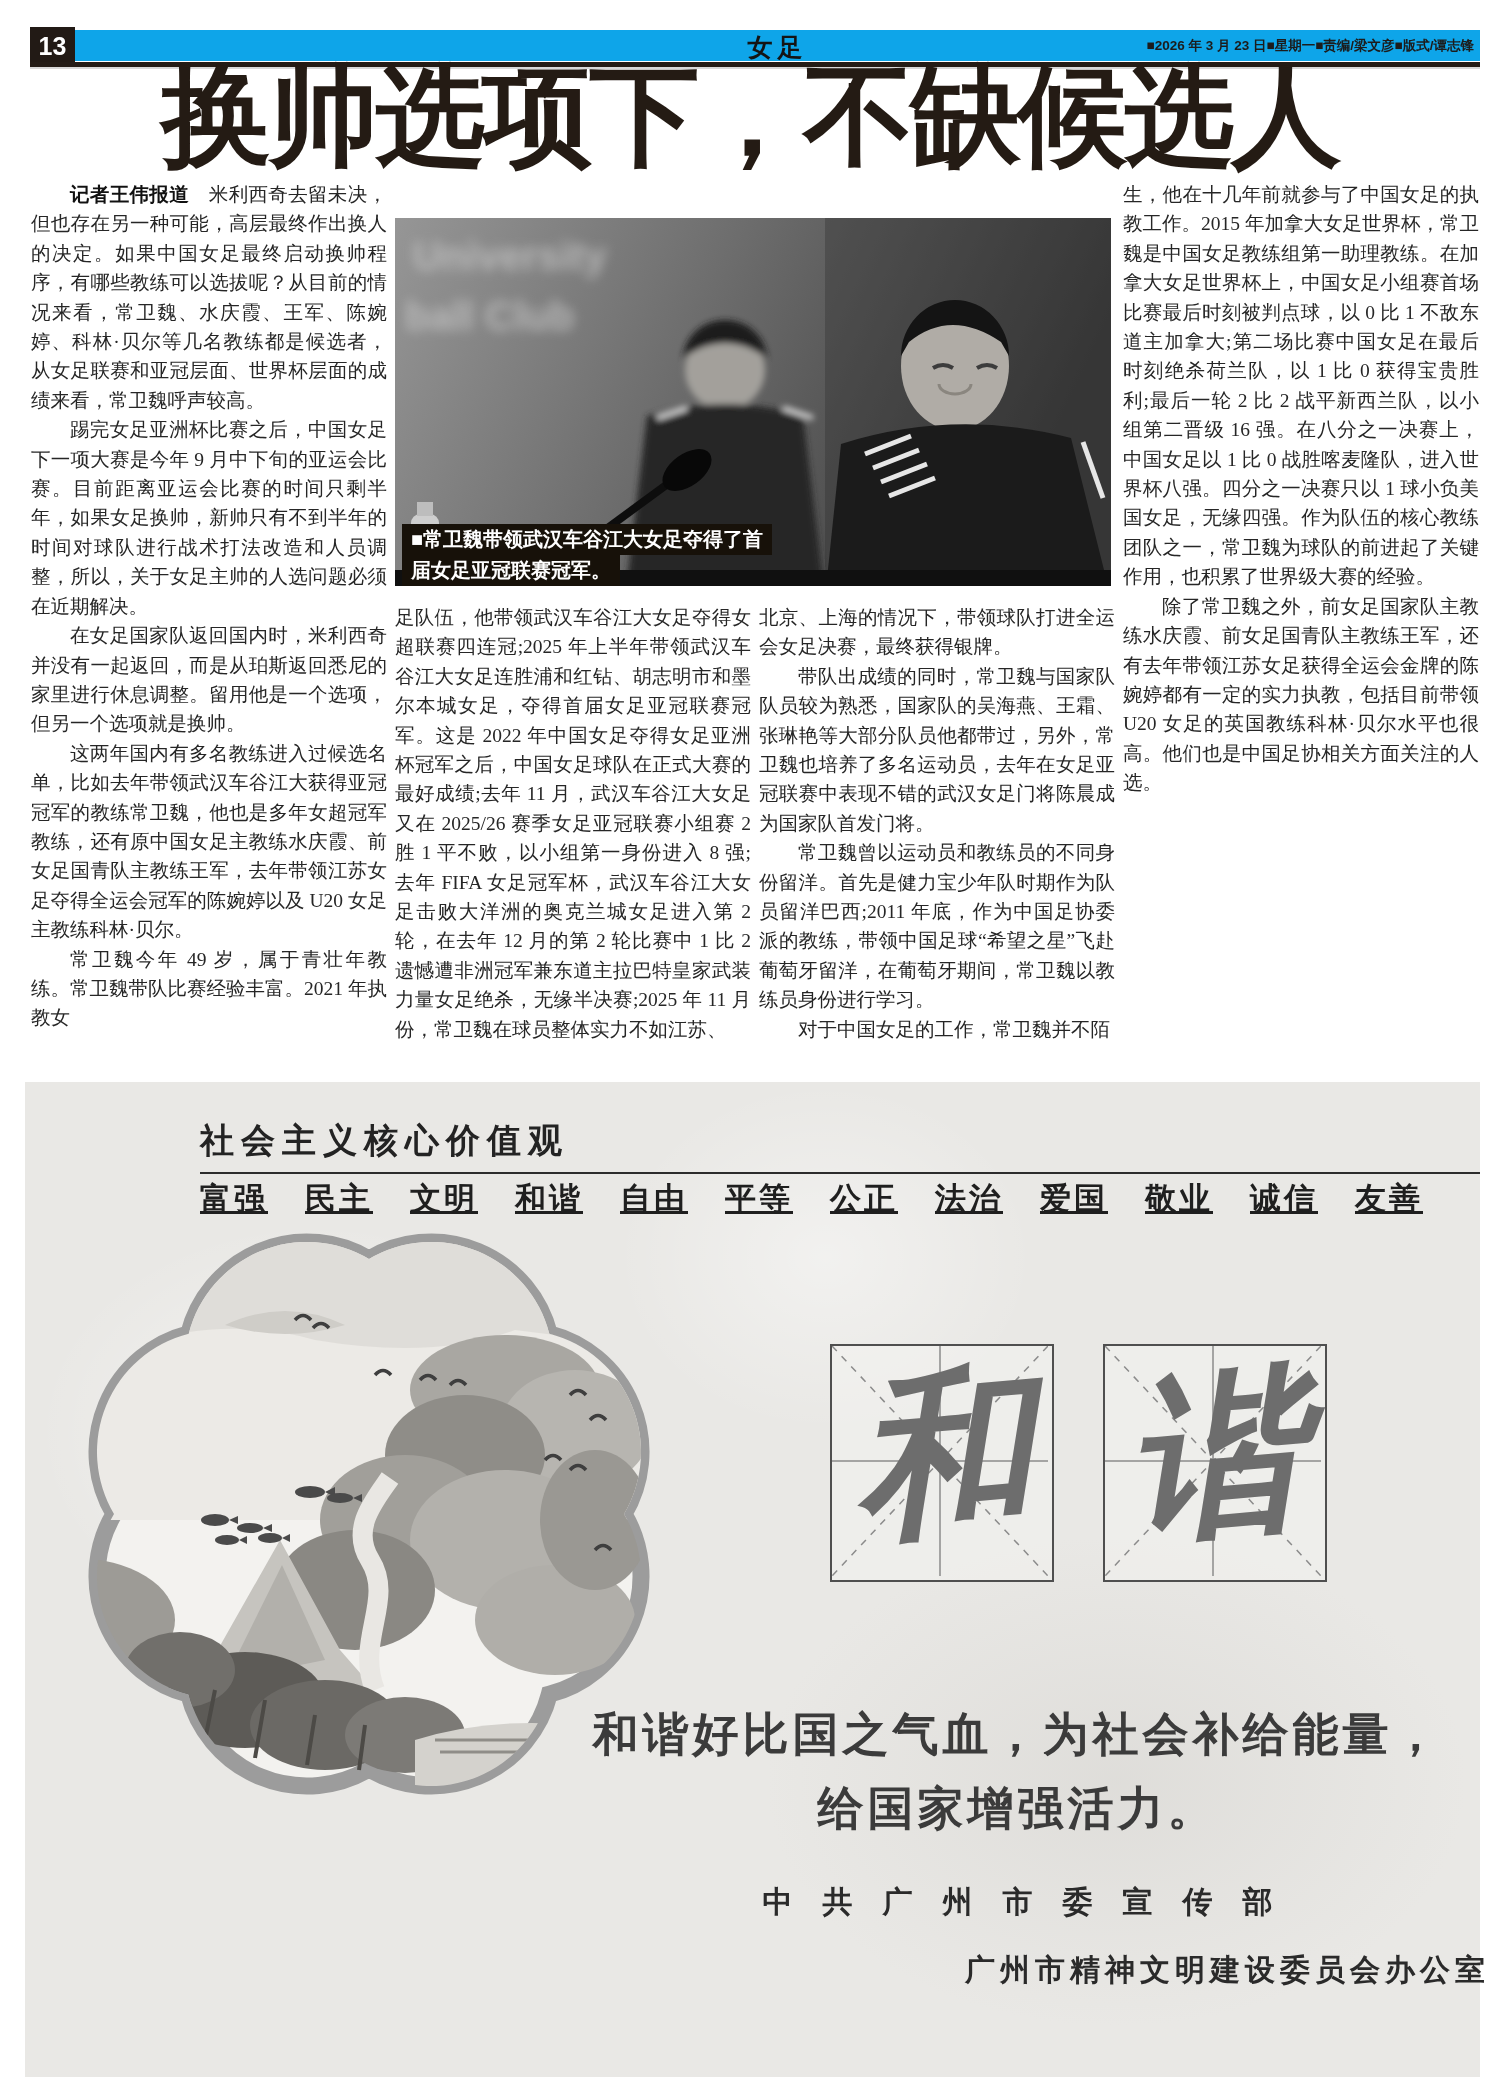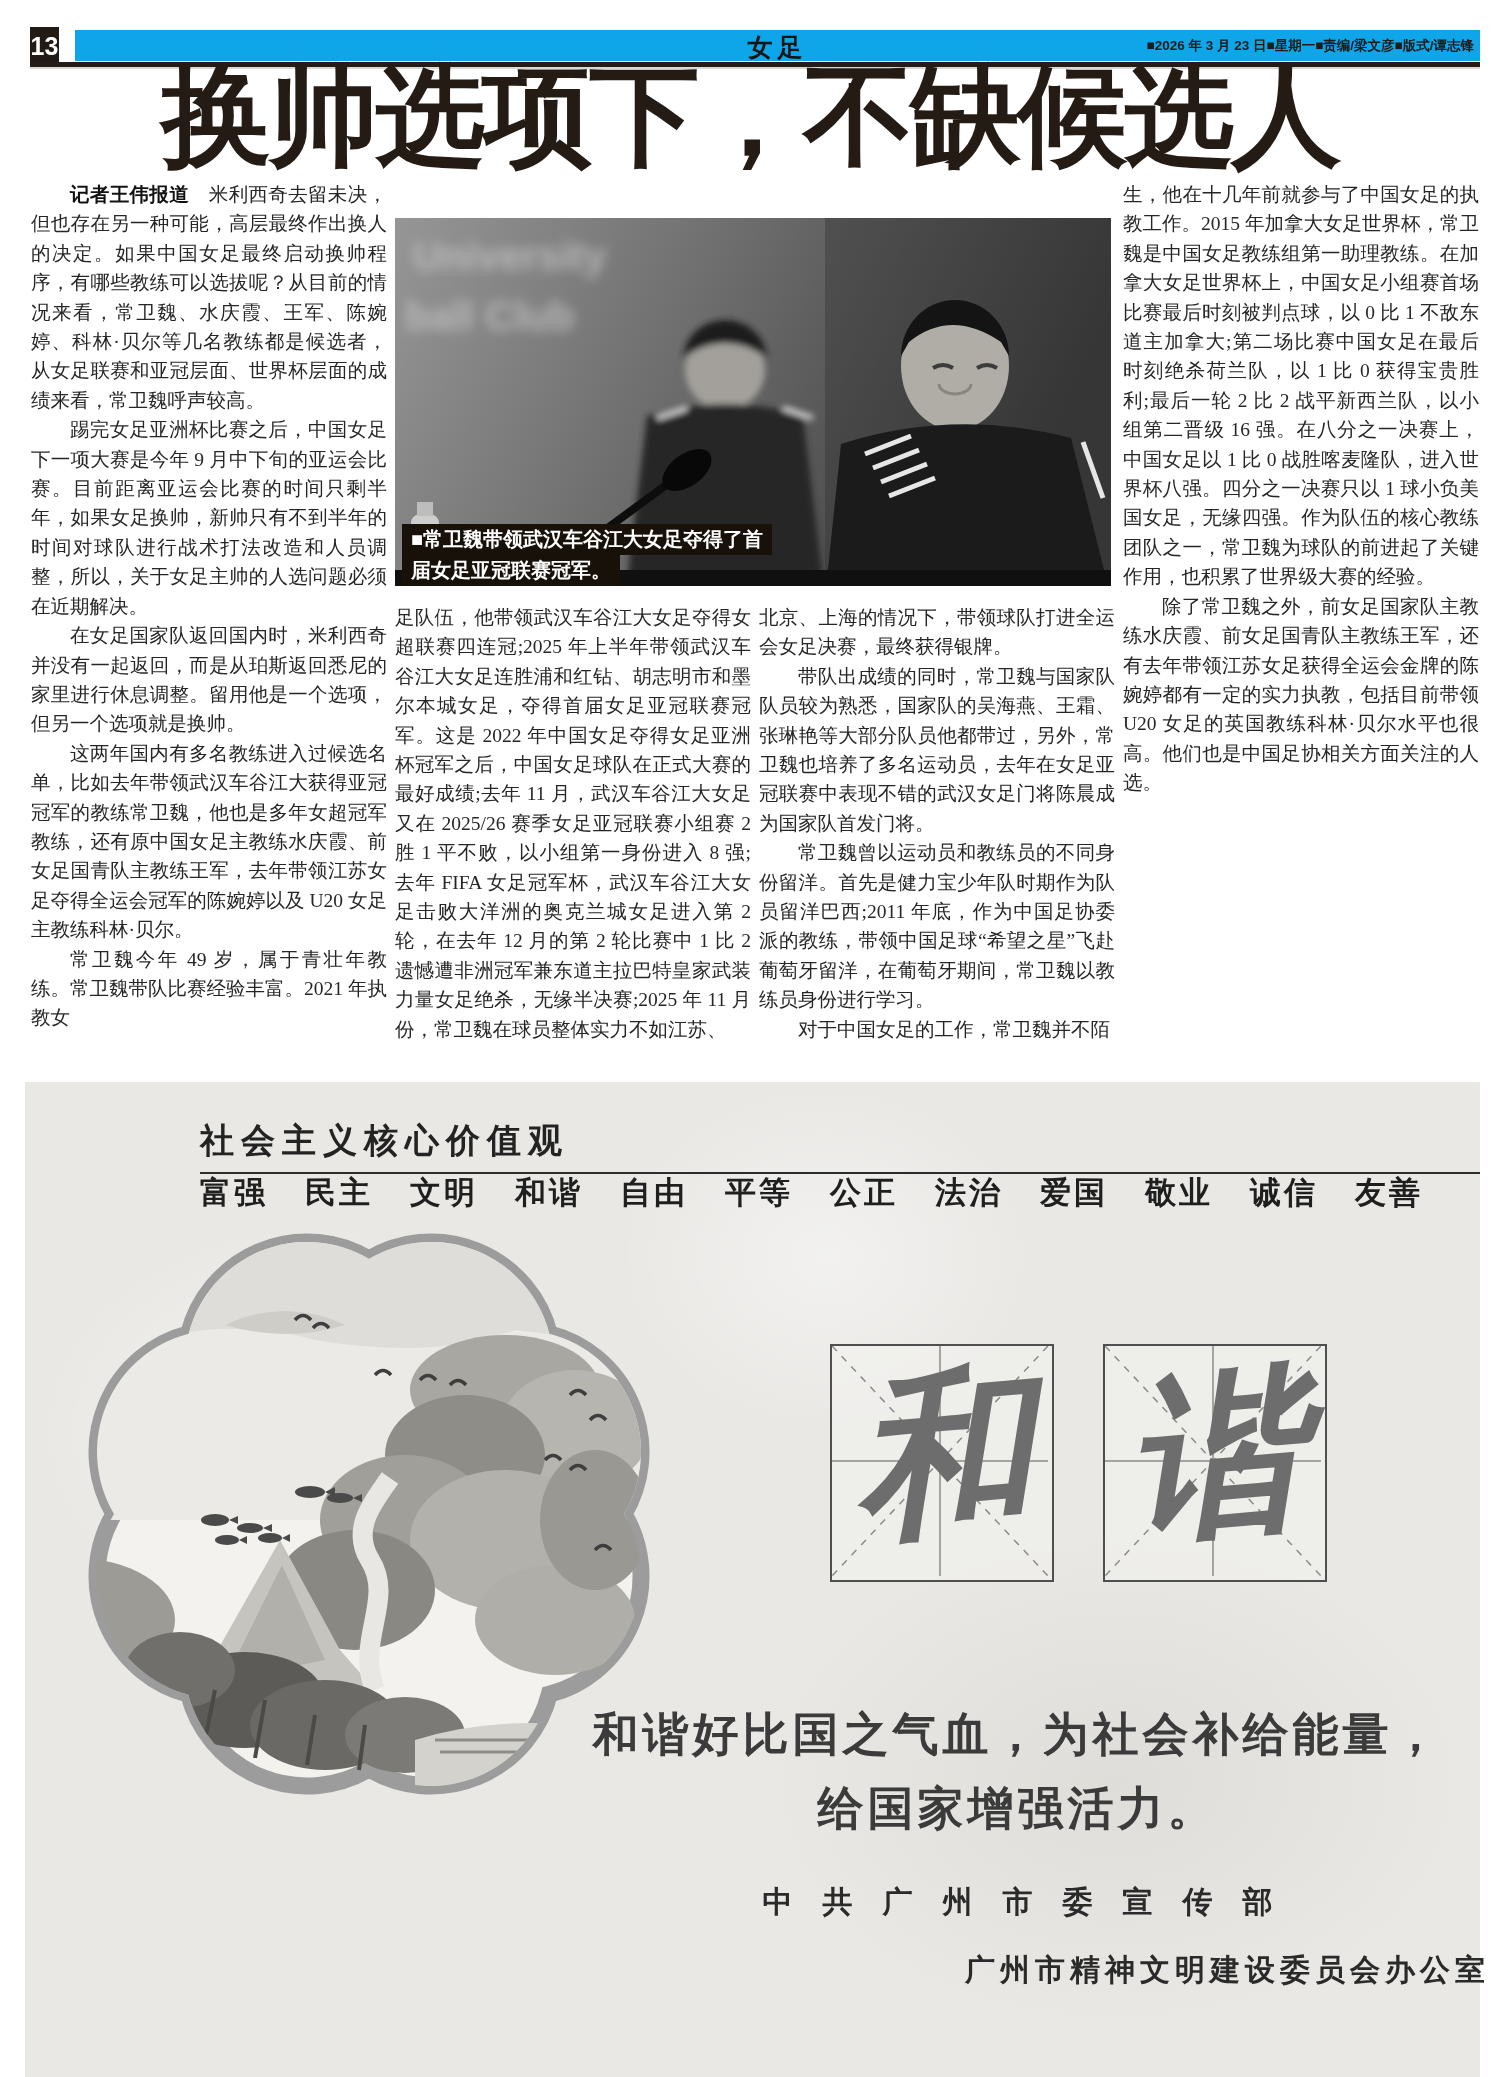--- a/index.html
+++ b/index.html
@@ -2,21 +2,21 @@
 <html><head>
 <meta charset="utf-8">
 <style>
   html,body{margin:0;padding:0;}
   body{
     width:1500px;height:2077px;position:relative;background:#ffffff;
     font-family:"Liberation Serif",serif;color:#2a2a2a;overflow:hidden;
   }
   
   .page-num{
-    position:absolute;left:30px;top:27px;width:29px;height:39px;
+    position:absolute;left:30px;top:27px;width:45px;height:39px;
     background:#221a15;color:#fff;font-family:"Liberation Sans",sans-serif;
     font-weight:bold;font-size:25px;display:flex;align-items:center;justify-content:center;
   }
   .header-bar{
     position:absolute;left:75px;top:30px;width:1405px;height:31px;background:#0ea5e9;
   }
   .section-title{
     position:absolute;left:0;right:0;top:1px;text-align:center;
     font-family:"Liberation Sans",sans-serif;font-weight:bold;font-size:25px;
     letter-spacing:5px;color:#141414;
@@ -67,22 +67,22 @@
       radial-gradient(ellipse 500px 350px at 75% 60%, rgba(210,208,204,.45), rgba(210,208,204,0) 70%),
       radial-gradient(ellipse 300px 250px at 55% 15%, rgba(255,255,255,.4), rgba(255,255,255,0) 70%);
   }
   .psa-title{
     position:absolute;left:175px;top:36px;
     font-family:"Liberation Sans",sans-serif;font-weight:bold;font-size:34px;
     letter-spacing:7px;color:#232323;white-space:nowrap;
   }
   .psa-underline{position:absolute;left:175px;top:90px;right:0;height:2px;background:#2c2c2c;}
   .psa-values{
-    position:absolute;left:175px;top:90px;display:flex;gap:37px;
-    font-family:"Liberation Sans",sans-serif;font-weight:bold;font-size:31px;color:#1f1f1f;
+    position:absolute;left:175px;top:96px;display:flex;gap:37px;
+    font-family:"Liberation Sans",sans-serif;font-weight:bold;font-size:31px;color:#1f1f1f;text-decoration:underline;
   }
   .psa-values span{letter-spacing:3px;white-space:nowrap;}
   .painting{position:absolute;left:50px;top:138px;width:588px;height:588px;}
   
   .gridbox{
     position:absolute;width:220px;height:234px;border:2px solid #4f4f4f;
     background:rgba(250,249,246,.35);
   }
   #gridbox-1{left:805px;top:262px;}
   #gridbox-2{left:1078px;top:262px;}

